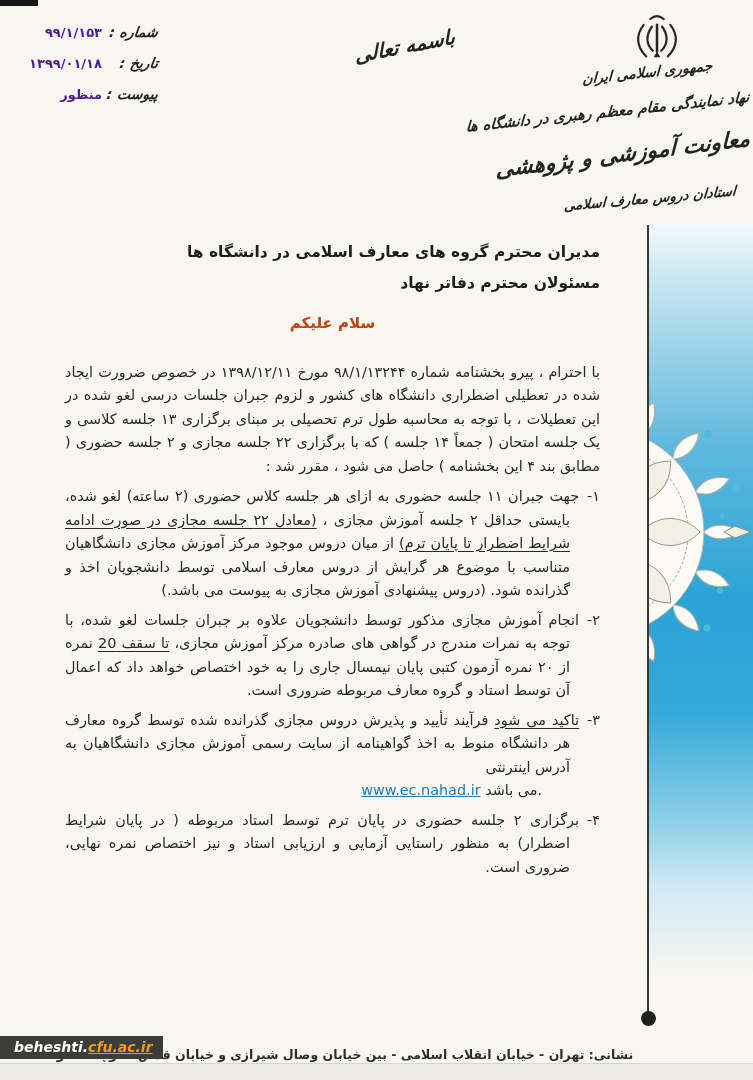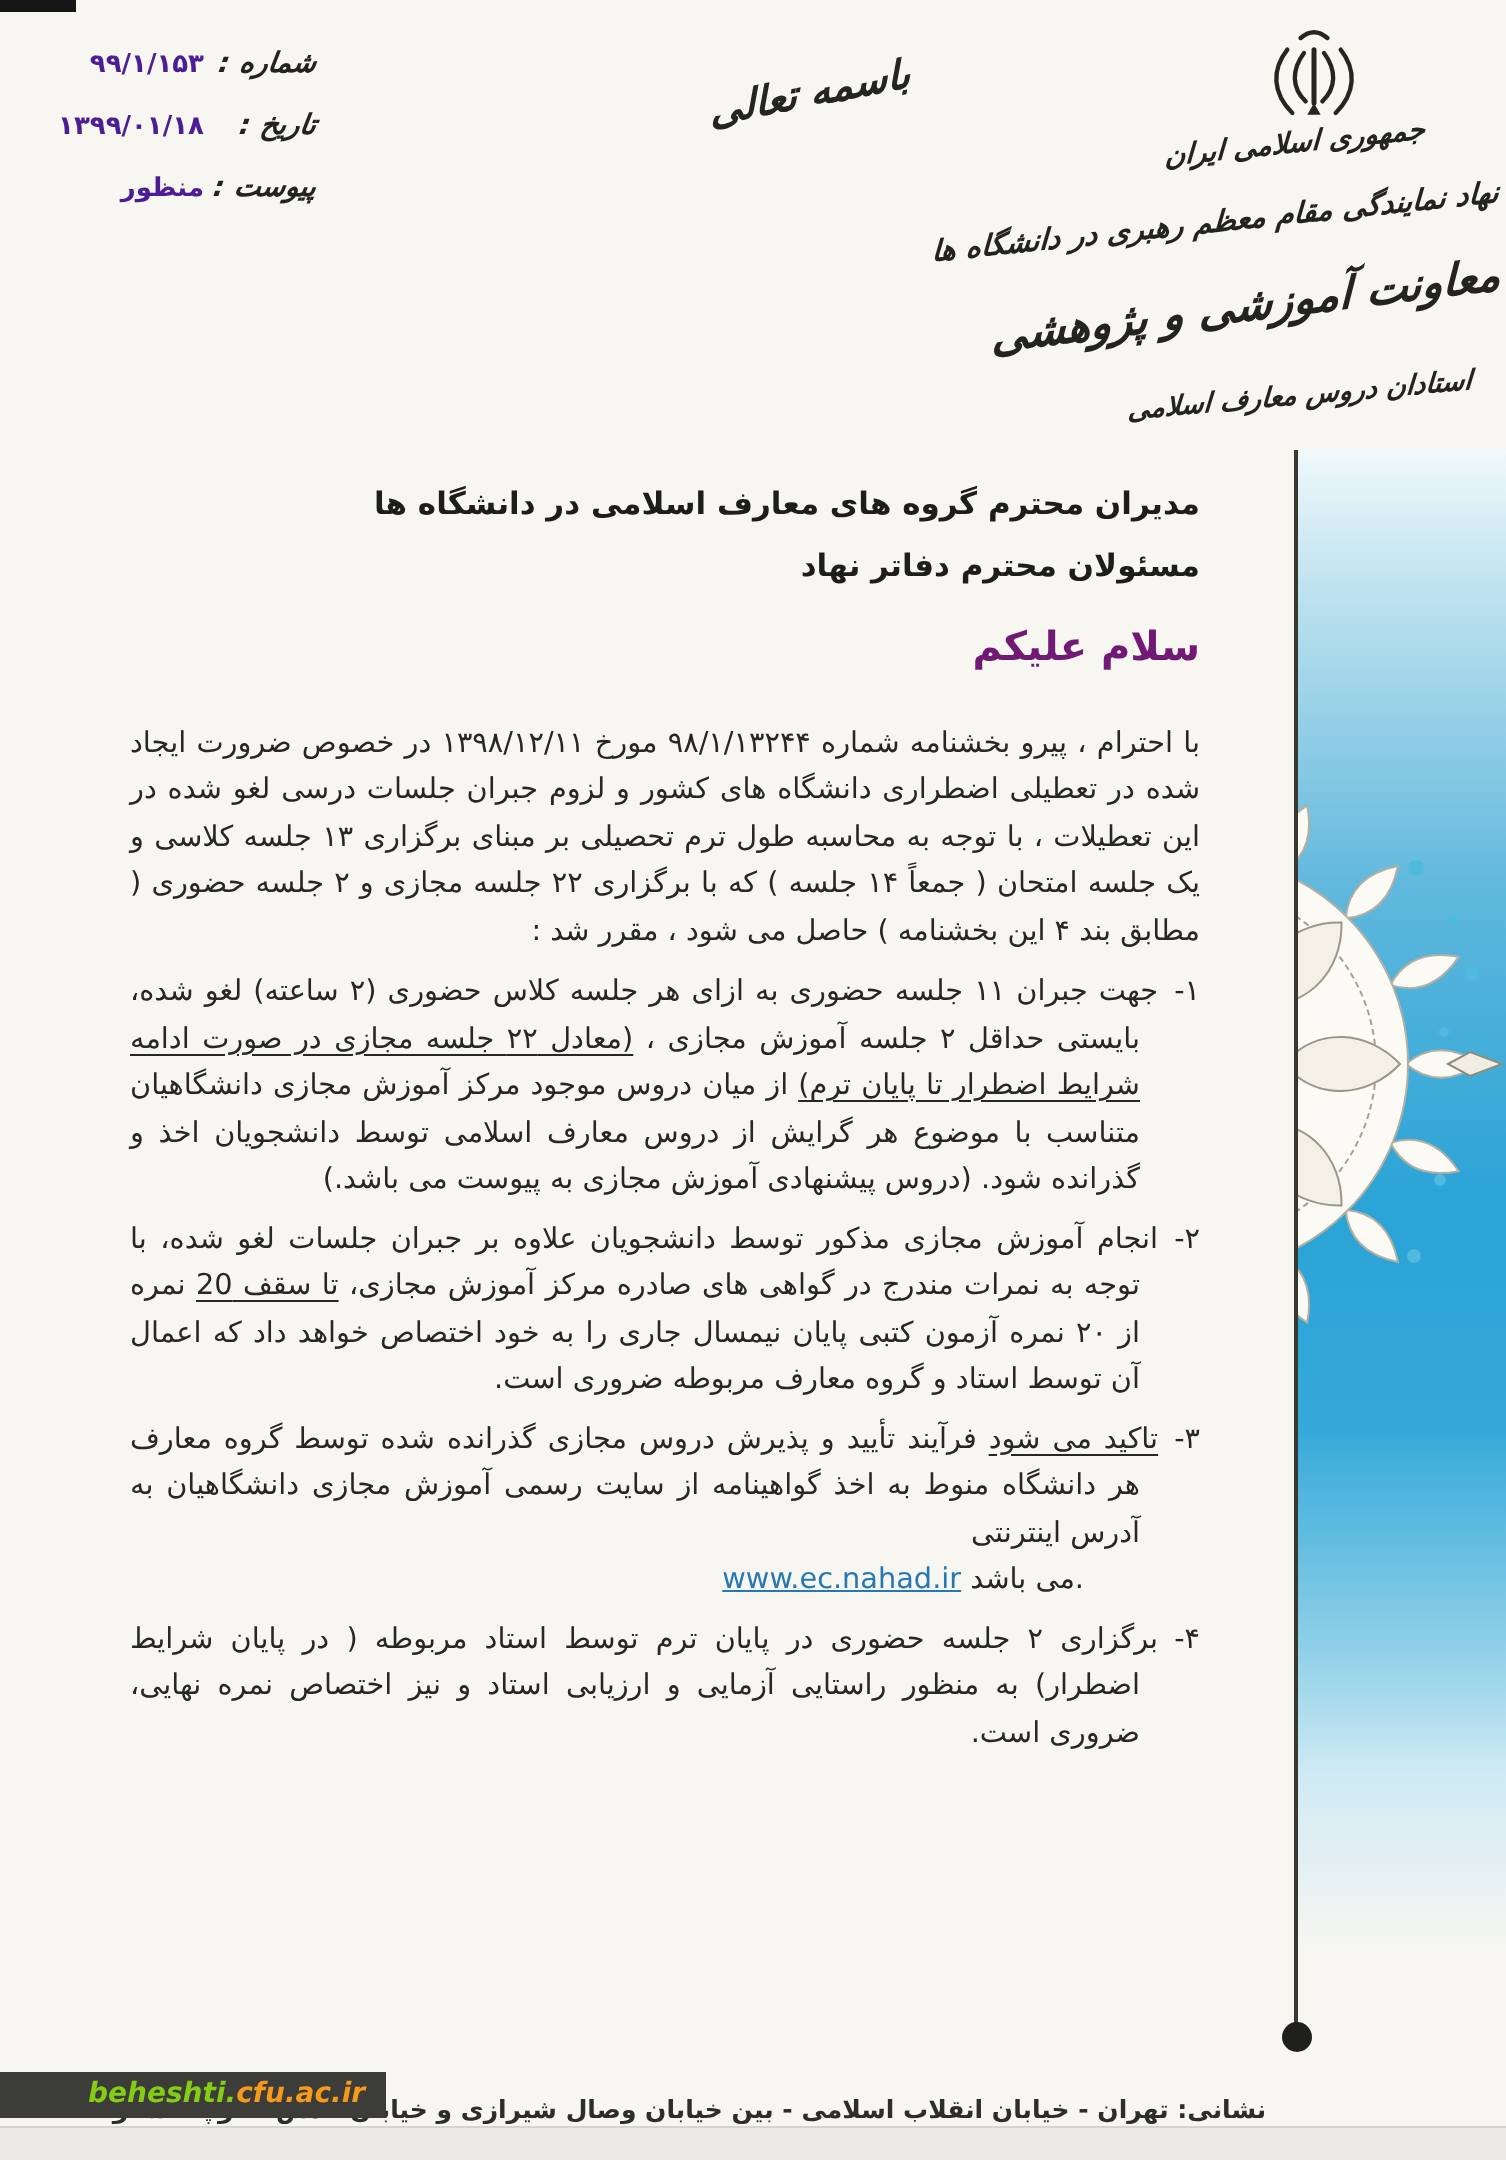--- a/index.html
+++ b/index.html
@@ -38,38 +38,38 @@
     background:linear-gradient(180deg,
       rgba(240,249,252,.95) 0%, #c3e4f0 8%, #5fb8dd 28%, #2aa3d6 48%, #35a9d9 62%,
       #8fd0e8 76%, #cfeaf4 84%, rgba(247,246,241,0) 95%);}
   .vline{position:absolute;left:647px;top:225px;width:2px;height:787px;background:#38382f;}
   .vdot{position:absolute;left:641px;top:1011px;width:15px;height:15px;border-radius:50%;background:#1f1f1c;}
 
   
   .content{position:absolute;left:65px;top:237px;width:535px;direction:rtl;
     text-align:justify;font-size:14.4px;line-height:23.5px;color:#272725;}
   .recipients div{font-weight:bold;font-size:15.5px;line-height:31px;text-align:right;color:#1d1d1a;}
-  .greeting{font-weight:bold;font-size:20px;margin-top:13px;text-align:right;color:#701a75;}
+  .greeting{font-weight:bold;font-size:15px;margin-top:13px;text-align:center;color:#c2410c;}
   .intro{margin-top:25px;}
   .items{margin-top:7px;}
   .item{padding-right:30px;text-indent:-30px;margin-top:6px;}
   .num{margin-left:8px;}
   .u{text-decoration:underline;text-underline-offset:3px;}
   .link{color:#2678b5;text-decoration:underline;cursor:pointer;}
   .url-line{direction:ltr;text-align:right;text-indent:0;margin-left:0;padding-left:0;margin-right:28px;}
 
   
   .footer{position:absolute;left:40px;top:997px;width:600px;text-align:center;
     font-size:12.5px;font-weight:bold;line-height:27px;color:#2d2d2a;margin-top:44px;}
 
   
   .watermark{position:absolute;left:0;top:1036px;background:#3c3c38;
     font-style:italic;font-weight:bold;font-size:14px;padding:3px 10px 4px 14px;direction:ltr;}
-  .wm-main{color:#84cc16;margin-left:30px;}
-  .wm-accent{color:#f59a1c;}
+  .wm-main{color:#ffffff;}
+  .wm-accent{color:#f59a1c;text-decoration:underline;}
 </style>
 </head>
 <body>
 
 <div class="scan-corner"></div>
 
 <div class="meta-block">
   <div class="meta-row">
     <span class="meta-label">شماره :</span>
     <span class="meta-value">۹۹/۱/۱۵۳</span>

